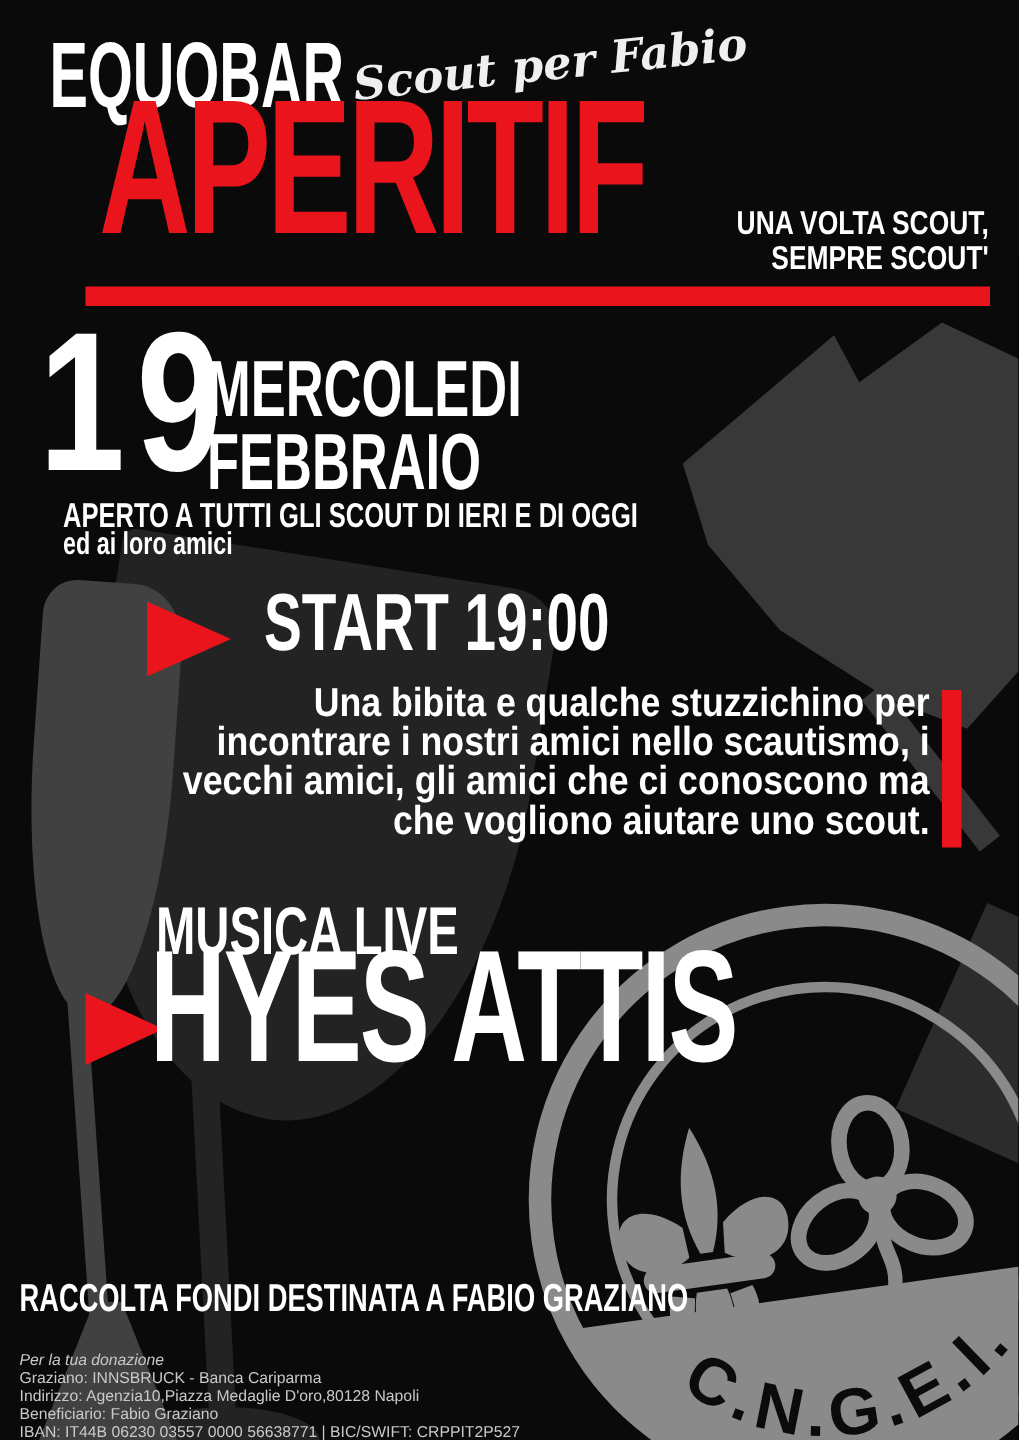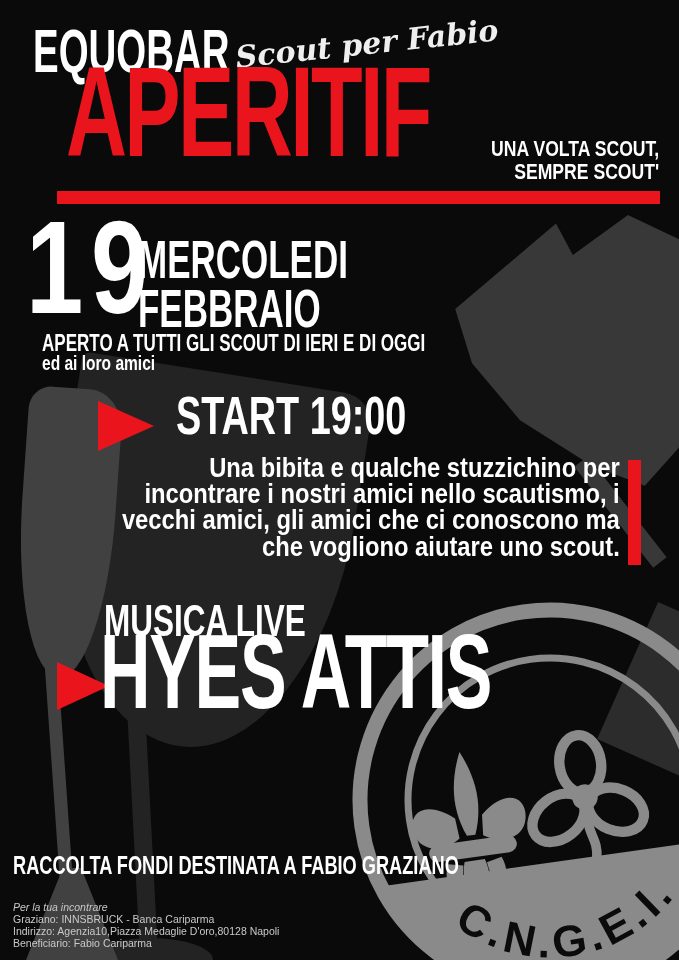--- a/index.html
+++ b/index.html
@@ -121,19 +121,20 @@
     <div style="position:static">che vogliono aiutare uno scout.</div>
   </div>
   <div id="desc-bar"></div>
 
   <span id="musica" class="cond">MUSICA LIVE</span>
   <div id="hyes-tri" class="tri"></div>
   <span id="hyes" class="cond">HYES ATTIS</span>
 
   <span id="raccolta" class="cond">RACCOLTA FONDI DESTINATA A FABIO GRAZIANO</span>
   <div id="donation">
-    <div>Per la tua incontrare</div>
+    <div>Per la tua donazione</div>
     <div>Graziano: INNSBRUCK - Banca Cariparma</div>
     <div>Indirizzo: Agenzia10,Piazza Medaglie D'oro,80128 Napoli</div>
-    <div>Beneficiario: Fabio Cariparma</div>
+    <div>Beneficiario: Fabio Graziano</div>
+    <div>IBAN: IT44B 06230 03557 0000 56638771   |   BIC/SWIFT: CRPPIT2P527</div>
   </div>
 
 </div>
 
 </body></html>

